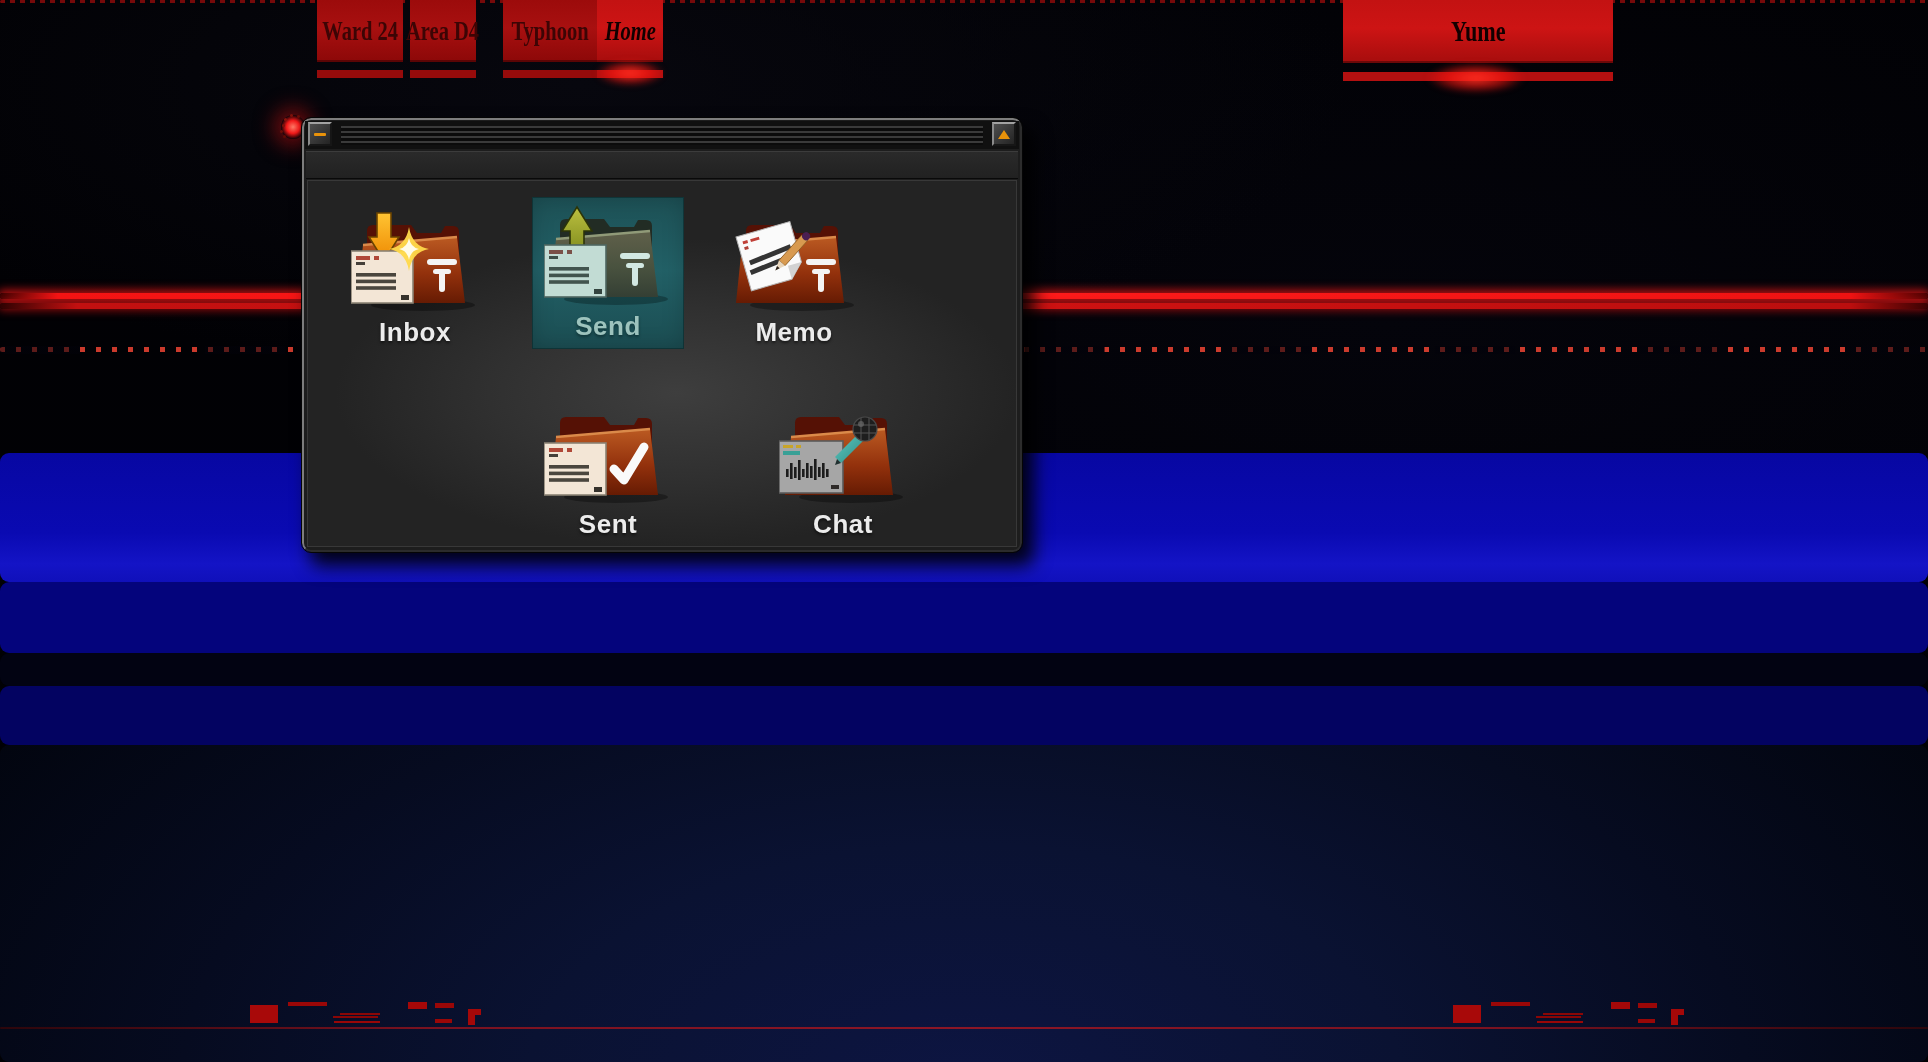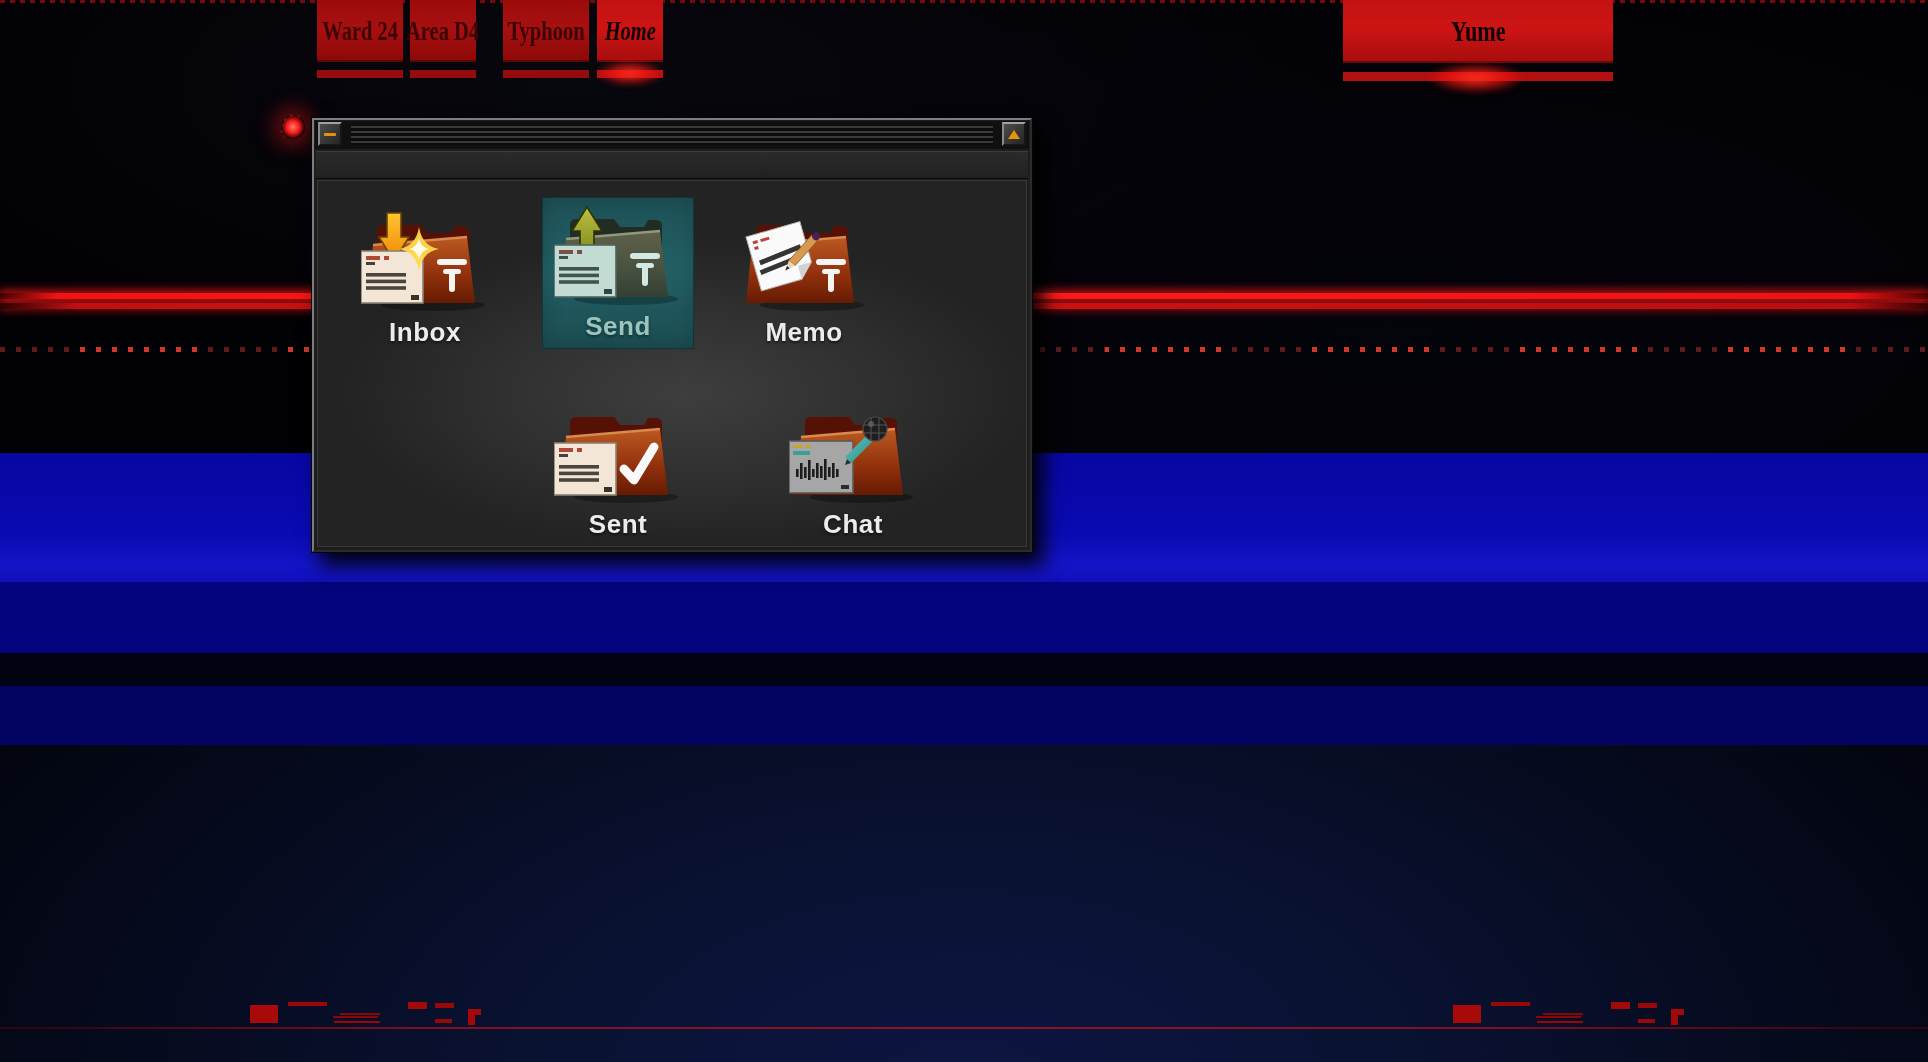--- a/index.html
+++ b/index.html
@@ -1,18 +1,18 @@
 <!DOCTYPE html>
 <html><head>
 <meta charset="utf-8">
 <style>
   html,body{margin:0;padding:0;background:#000;}
   .screen{position:relative;width:1928px;height:1062px;overflow:hidden;
     background:#010104;font-family:"Liberation Sans",sans-serif;}
-  .abs{position:absolute;}
+  .abs{position:absolute;border-radius:9px;}
 
   
   .bg-base{left:0;top:0;width:100%;height:100%;
     background:
       radial-gradient(1100px 420px at 30% 8%, #07070e 0%, rgba(3,3,8,0) 70%),
       radial-gradient(1400px 600px at 72% 30%, #04040b 0%, rgba(2,2,6,0) 75%),
       linear-gradient(180deg,#010104 0%,#010105 100%);}
   .lower-navy{left:0;top:745px;width:100%;height:317px;
     background:radial-gradient(1150px 640px at 50% 108%, #0d1542 0%, #0a1232 38%, #060b20 68%, #02050f 100%);}
   .band1{left:0;top:453px;width:100%;height:129px;
@@ -72,21 +72,21 @@
   .tab.active .body{background:linear-gradient(180deg,#c31212 0%,#cd1414 45%,#a60d0d 100%);}
   .tab.active .lbl{color:#120000;}
   .tab.active .under{background:#b31010;}
   .tab.wide .body{height:63px;}
   .tab.wide .lbl{font-size:27px;}
   .tab.wide .under{top:72px;height:9px;}
   .glow{border-radius:50%;filter:blur(3px);
     background:radial-gradient(closest-side,rgba(255,48,34,.95) 0%,rgba(255,20,14,.55) 45%,rgba(255,10,10,0) 75%);}
 
   
-  .window{left:312px;top:118px;width:720px;height:434px;background:#1d1d1d;
+  .window{left:302px;top:118px;width:720px;height:434px;background:#1d1d1d;
     border:2px solid;border-color:#7d7d7d #2c2c2c #2c2c2c #7d7d7d;outline:1px solid #050505;
     box-shadow:10px 12px 18px 2px rgba(0,0,0,.88);box-sizing:border-box;}
   .titlebar{position:absolute;left:1px;right:1px;top:1px;height:28px;background:#101010;}
   .grip{position:absolute;left:36px;right:36px;top:5px;height:19px;
     background:repeating-linear-gradient(180deg,#3a3a3a 0 2px,#0b0b0b 2px 5px);}
   .tb-btn{position:absolute;top:1px;width:24px;height:24px;cursor:pointer;
     background:linear-gradient(135deg,#4e4e4e 0%,#232323 100%);
     border:2px solid;border-color:#a2a2a2 #161616 #161616 #8a8a8a;box-sizing:border-box;
     display:flex;align-items:center;justify-content:center;}
   .tb-btn.left{left:3px;}
@@ -164,21 +164,21 @@
         <span class="lbl">Ward 24</span>
       </div>
     <div class="under"></div>
   </div>
   <div class="abs tab" style="left:410px;width:66px;">
     <div class="body">
         <span class="lbl">Area D4</span>
       </div>
     <div class="under"></div>
   </div>
-  <div class="abs tab" style="left:503px;width:86px;">
+  <div class="abs tab" style="left:503px;width:94px;">
     <div class="body">
         <span class="lbl">Typhoon</span>
       </div>
     <div class="under"></div>
   </div>
   <div class="abs tab active" style="left:597px;width:66px;font-style:italic;">
     <div class="body">
         <span class="lbl">Home</span>
       </div>
     <div class="under"></div>

